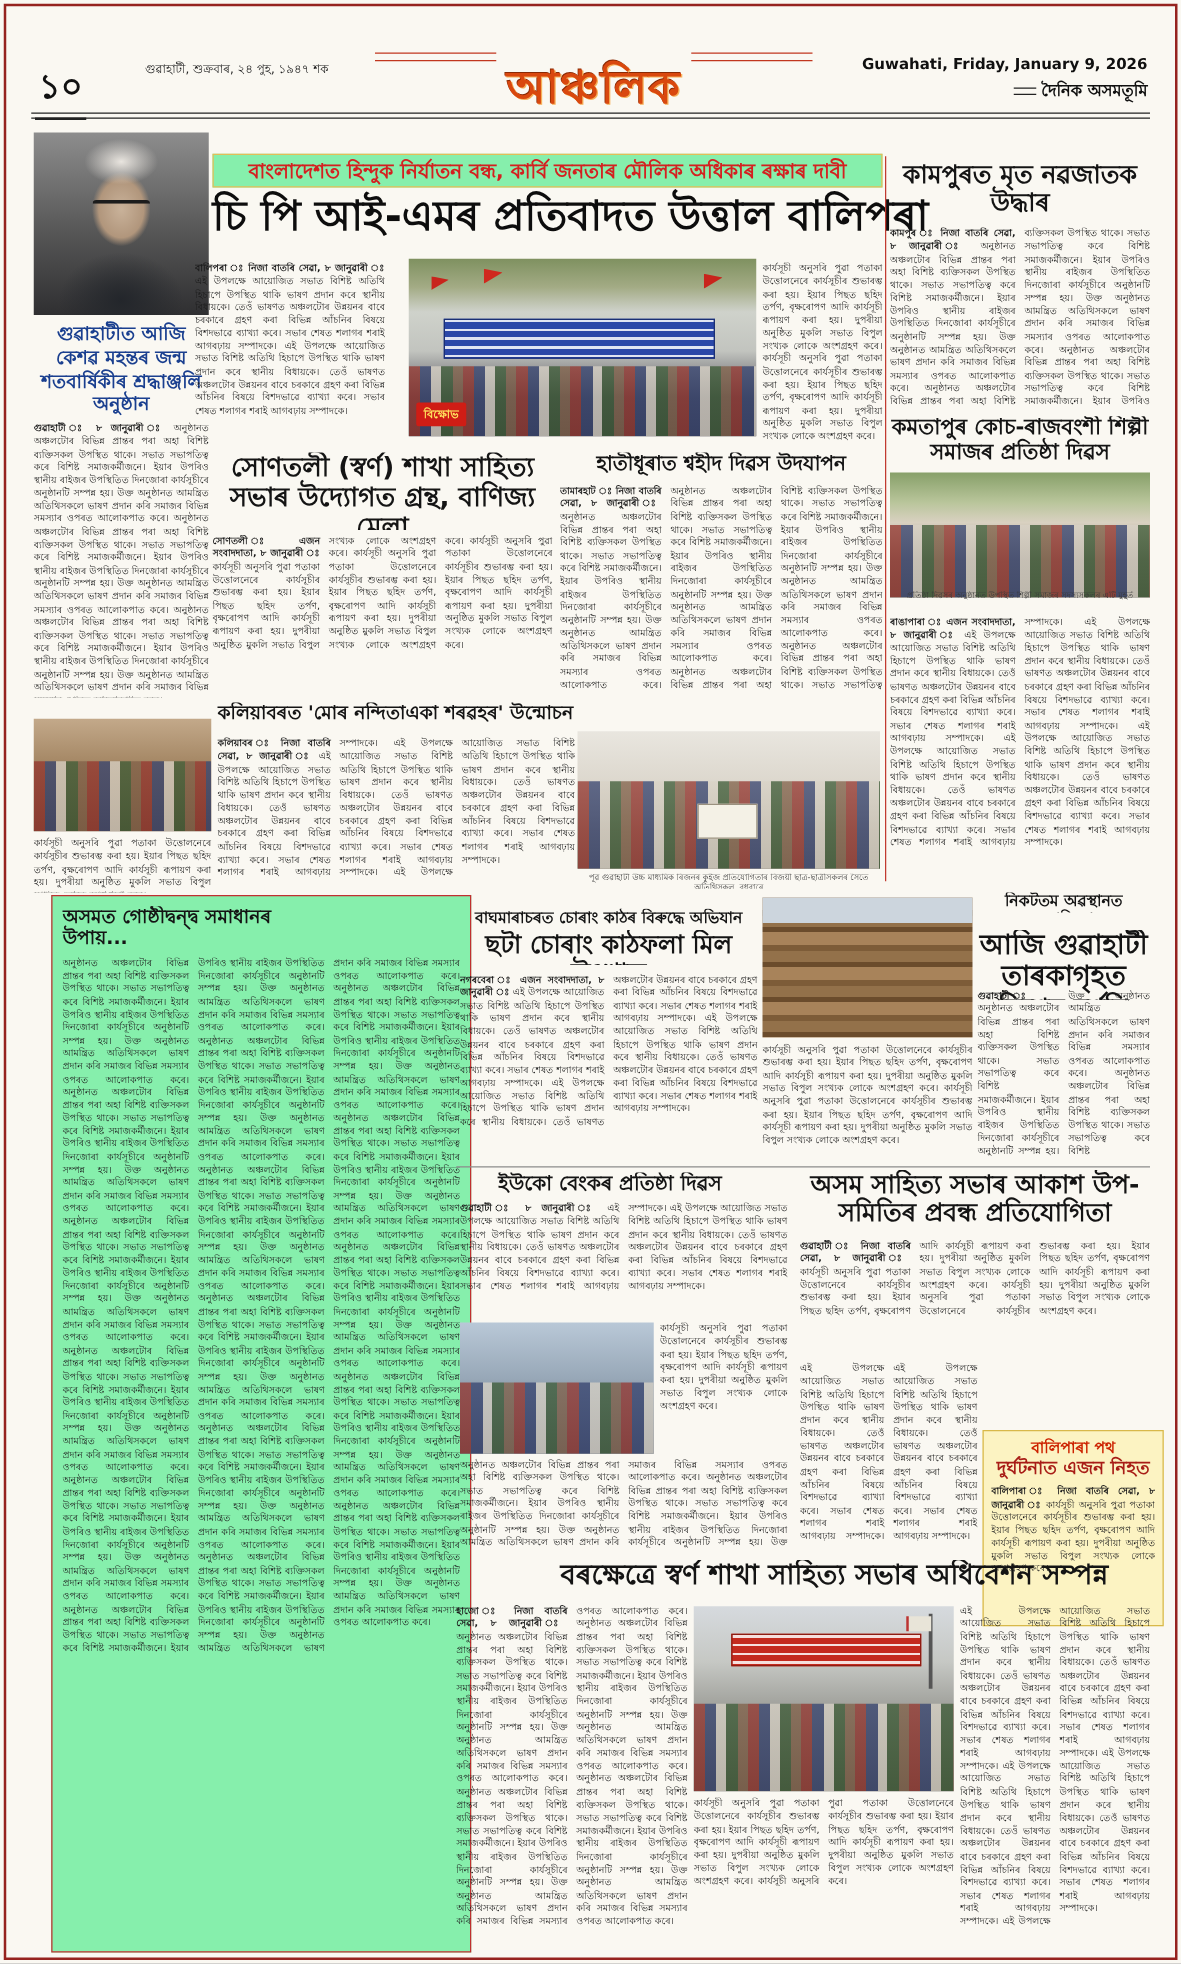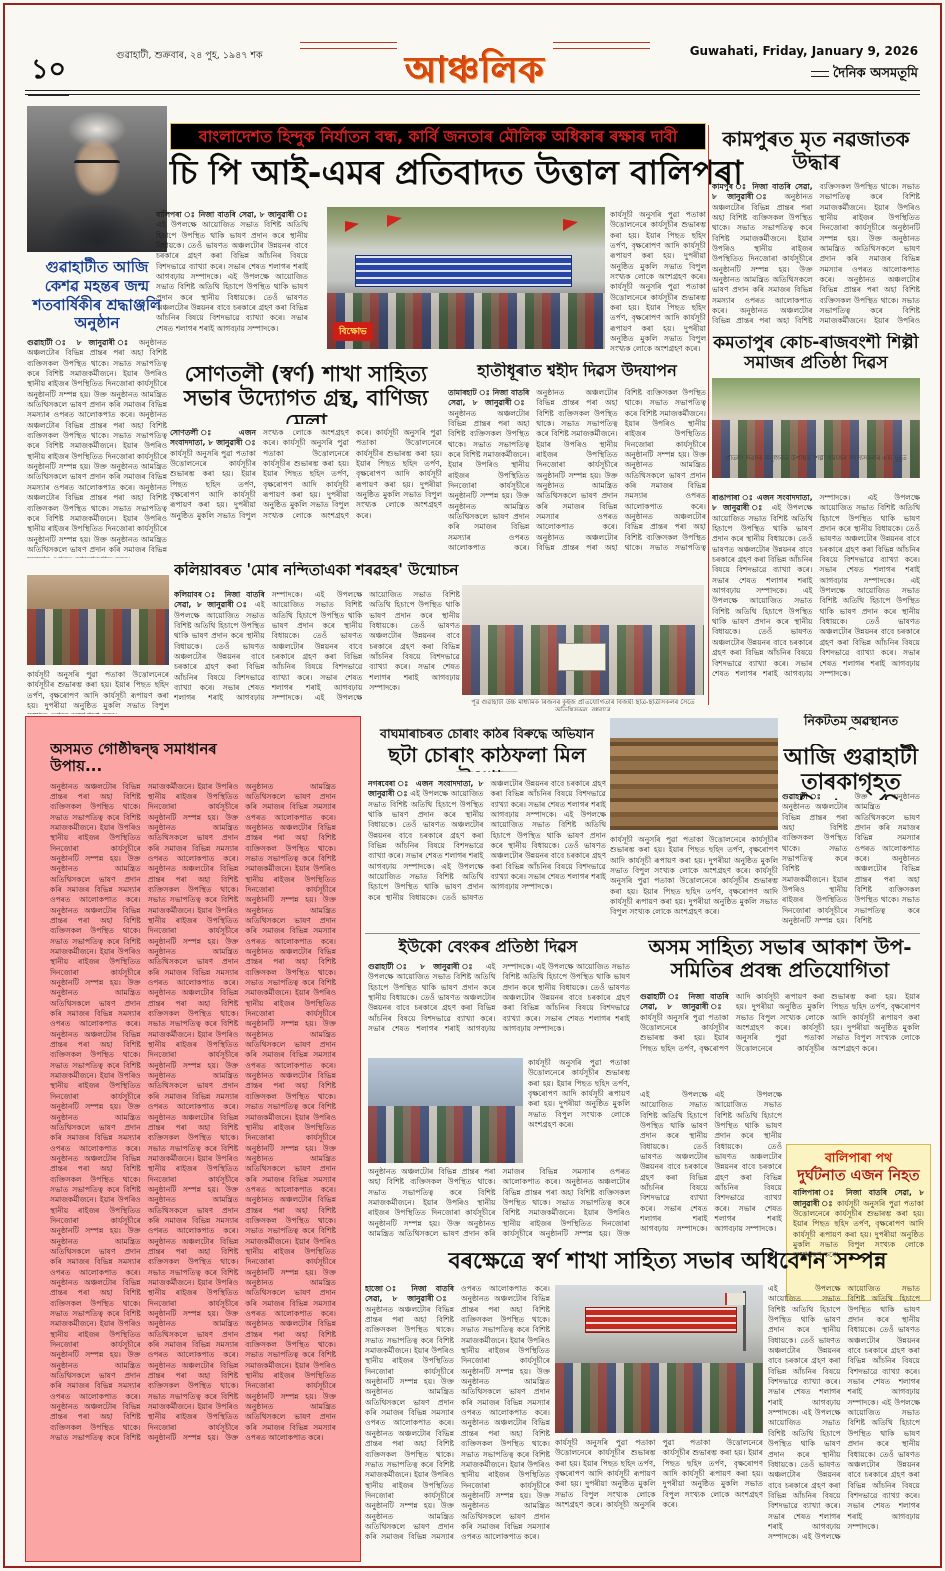--- a/index.html
+++ b/index.html
@@ -22,29 +22,29 @@
   .pageno{font-size:27px;font-weight:bold;color:#111;border-bottom:2px solid #222;padding:0 3px 1px 3px;}
   .hdr-date{font-size:9.5px;color:#222;}
   .mast-wrap{display:flex;align-items:flex-start;gap:8px;}
   .mast-line{flex:1;height:5px;border-top:1.5px solid #c1361f;border-bottom:1px solid #c1361f;}
   .mast-title{font-family:"DejaVu Serif",serif;font-size:36px;font-weight:bold;color:#d9480f;
               text-shadow:1px 1px 0 #f5b05a, -0.5px -0.5px 0 #8a2a05;letter-spacing:1px;white-space:nowrap;}
   .eng-date{font-size:12px;font-weight:bold;color:#101010;text-align:right;}
   .paper-name{font-size:13px;font-weight:bold;color:#101010;text-align:right;}
   .paper-name-line{display:inline-block;width:18px;height:4px;border-top:1px solid #222;border-bottom:1px solid #222;vertical-align:middle;margin-right:4px;}
   
-  .kicker-banner{background:#000000;border:1px solid #e3bd58;color:#d42020;font-weight:bold;
+  .kicker-banner{background:#86efac;border:1px solid #e3bd58;color:#d42020;font-weight:bold;
                  font-size:16px;text-align:center;line-height:26px;white-space:nowrap;overflow:hidden;}
   .lead-headline{font-size:33px;font-weight:bold;color:#0d0d0d;text-align:center;line-height:1.1;white-space:nowrap;}
   .photo-label{position:absolute;left:6px;bottom:8px;background:#cf1d15;color:#ffe45e;
                font-size:9px;font-weight:bold;padding:2px 6px;border-radius:2px;}
   
   .sidebar-hl{font-size:15px;font-weight:bold;color:#1a3f8f;text-align:center;line-height:1.25;}
   
-  .gosthi-box{border:1.5px solid #c03030;padding:24px;background:#fca5a5;}
+  .gosthi-box{border:1.5px solid #c03030;padding:8px;background:#86efac;margin-left:16px;}
   .accident-box{background:#fcf3c2;border:1px solid #d8b84a;padding:5px 6px;}
   .accident-kicker{color:#cc2200;font-weight:bold;font-size:12.5px;text-align:center;line-height:1.2;}
   .accident-hl{color:#a81d17;font-weight:bold;font-size:14.5px;text-align:center;line-height:1.2;margin:2px 0 4px 0;}
   
   .ph-inner{position:absolute;}
   .banner-lines{background:repeating-linear-gradient(180deg,rgba(255,255,255,.85) 0 2px,transparent 2px 7px);}
   .people-strip{background:repeating-linear-gradient(90deg,#93352e 0 9px,#35426e 9px 18px,#d8d2c6 18px 26px,#3c5a35 26px 35px,#806048 35px 43px);opacity:.75;}
 </style>
 </head>
 <body>
@@ -111,21 +111,21 @@
   <div class="abs body-text c2" style="left:712px;top:182px;width:208px;height:146px;">
     <span class="dateline">কামপুৰ ঃ নিজা বাতৰি সেৱা, ৮ জানুৱাৰী ঃ</span>
     <span>অনুষ্ঠানত অঞ্চলটোৰ বিভিন্ন প্ৰান্তৰ পৰা অহা বিশিষ্ট ব্যক্তিসকল উপস্থিত থাকে। সভাত সভাপতিত্ব কৰে বিশিষ্ট সমাজকৰ্মীজনে। ইয়াৰ উপৰিও স্থানীয় ৰাইজৰ উপস্থিতিত দিনজোৰা কাৰ্যসূচীৰে অনুষ্ঠানটি সম্পন্ন হয়। উক্ত অনুষ্ঠানত আমন্ত্ৰিত অতিথিসকলে ভাষণ প্ৰদান কৰি সমাজৰ বিভিন্ন সমস্যাৰ ওপৰত আলোকপাত কৰে। অনুষ্ঠানত অঞ্চলটোৰ বিভিন্ন প্ৰান্তৰ পৰা অহা বিশিষ্ট ব্যক্তিসকল উপস্থিত থাকে। সভাত সভাপতিত্ব কৰে বিশিষ্ট সমাজকৰ্মীজনে। ইয়াৰ উপৰিও স্থানীয় ৰাইজৰ উপস্থিতিত দিনজোৰা কাৰ্যসূচীৰে অনুষ্ঠানটি সম্পন্ন হয়। উক্ত অনুষ্ঠানত আমন্ত্ৰিত অতিথিসকলে ভাষণ প্ৰদান কৰি সমাজৰ বিভিন্ন সমস্যাৰ ওপৰত আলোকপাত কৰে। অনুষ্ঠানত অঞ্চলটোৰ বিভিন্ন প্ৰান্তৰ পৰা অহা বিশিষ্ট ব্যক্তিসকল উপস্থিত থাকে। সভাত সভাপতিত্ব কৰে বিশিষ্ট সমাজকৰ্মীজনে। ইয়াৰ উপৰিও স্থানীয় ৰাইজৰ উপস্থিতিত দিনজোৰা কাৰ্যসূচীৰে অনুষ্ঠানটি সম্পন্ন হয়। উক্ত অনুষ্ঠানত আমন্ত্ৰিত অতিথিসকলে ভাষণ প্ৰদান কৰি সমাজৰ বিভিন্ন সমস্যাৰ ওপৰত আলোকপাত কৰে।</span>
   </div>
 
   <div class="abs hl" style="left:712px;top:333px;width:208px;height:42px;font-size:17px;">কমতাপুৰ কোচ-ৰাজবংশী শিল্পী সমাজৰ প্ৰতিষ্ঠা দিৱস</div>
   <div class="photo" style="left:712px;top:378px;width:208px;height:100px;
        background:linear-gradient(180deg,#87a069 0%,#b9c59b 24%,#d9d1c1 40%,#8d867c 70%,#6b665e 100%);">
     <div class="ph-inner people-strip" style="left:0;top:42px;width:208px;height:58px;"></div>
   </div>
-  <div class="abs caption" style="left:712px;top:455px;width:208px;height:10px;">প্ৰতিষ্ঠা দিৱসৰ অনুষ্ঠানত উপস্থিত শিল্পী সমাজৰ সদস্যসকলৰ এটি মুহূৰ্ত</div>
+  <div class="abs caption" style="left:712px;top:473px;width:208px;height:10px;">প্ৰতিষ্ঠা দিৱসৰ অনুষ্ঠানত উপস্থিত শিল্পী সমাজৰ সদস্যসকলৰ এটি মুহূৰ্ত</div>
   <div class="abs body-text c2" style="left:712px;top:493px;width:208px;height:208px;">
     <span class="dateline">ৰাঙাপাৰা ঃ এজন সংবাদদাতা, ৮ জানুৱাৰী ঃ</span>
     <span>এই উপলক্ষে আয়োজিত সভাত বিশিষ্ট অতিথি হিচাপে উপস্থিত থাকি ভাষণ প্ৰদান কৰে স্থানীয় বিধায়কে। তেওঁ ভাষণত অঞ্চলটোৰ উন্নয়নৰ বাবে চৰকাৰে গ্ৰহণ কৰা বিভিন্ন আঁচনিৰ বিষয়ে বিশদভাৱে ব্যাখ্যা কৰে। সভাৰ শেষত শলাগৰ শৰাই আগবঢ়ায় সম্পাদকে। এই উপলক্ষে আয়োজিত সভাত বিশিষ্ট অতিথি হিচাপে উপস্থিত থাকি ভাষণ প্ৰদান কৰে স্থানীয় বিধায়কে। তেওঁ ভাষণত অঞ্চলটোৰ উন্নয়নৰ বাবে চৰকাৰে গ্ৰহণ কৰা বিভিন্ন আঁচনিৰ বিষয়ে বিশদভাৱে ব্যাখ্যা কৰে। সভাৰ শেষত শলাগৰ শৰাই আগবঢ়ায় সম্পাদকে। এই উপলক্ষে আয়োজিত সভাত বিশিষ্ট অতিথি হিচাপে উপস্থিত থাকি ভাষণ প্ৰদান কৰে স্থানীয় বিধায়কে। তেওঁ ভাষণত অঞ্চলটোৰ উন্নয়নৰ বাবে চৰকাৰে গ্ৰহণ কৰা বিভিন্ন আঁচনিৰ বিষয়ে বিশদভাৱে ব্যাখ্যা কৰে। সভাৰ শেষত শলাগৰ শৰাই আগবঢ়ায় সম্পাদকে। এই উপলক্ষে আয়োজিত সভাত বিশিষ্ট অতিথি হিচাপে উপস্থিত থাকি ভাষণ প্ৰদান কৰে স্থানীয় বিধায়কে। তেওঁ ভাষণত অঞ্চলটোৰ উন্নয়নৰ বাবে চৰকাৰে গ্ৰহণ কৰা বিভিন্ন আঁচনিৰ বিষয়ে বিশদভাৱে ব্যাখ্যা কৰে। সভাৰ শেষত শলাগৰ শৰাই আগবঢ়ায় সম্পাদকে।</span>
   </div>
 
   <div class="abs hl" style="left:170px;top:362px;width:272px;height:62px;font-size:21px;">সোণতলী (স্বৰ্ণ) শাখা সাহিত্য সভাৰ উদ্যোগত গ্ৰন্থ, বাণিজ্য মেলা</div>
   <div class="abs body-text c3" style="left:170px;top:428px;width:272px;height:130px;">
     <span class="dateline">সোণতলী ঃ এজন সংবাদদাতা, ৮ জানুৱাৰী ঃ</span>
     <span>কাৰ্যসূচী অনুসৰি পুৱা পতাকা উত্তোলনেৰে কাৰ্যসূচীৰ শুভাৰম্ভ কৰা হয়। ইয়াৰ পিছত ছহিদ তৰ্পণ, বৃক্ষৰোপণ আদি কাৰ্যসূচী ৰূপায়ণ কৰা হয়। দুপৰীয়া অনুষ্ঠিত মুকলি সভাত বিপুল সংখ্যক লোকে অংশগ্ৰহণ কৰে। কাৰ্যসূচী অনুসৰি পুৱা পতাকা উত্তোলনেৰে কাৰ্যসূচীৰ শুভাৰম্ভ কৰা হয়। ইয়াৰ পিছত ছহিদ তৰ্পণ, বৃক্ষৰোপণ আদি কাৰ্যসূচী ৰূপায়ণ কৰা হয়। দুপৰীয়া অনুষ্ঠিত মুকলি সভাত বিপুল সংখ্যক লোকে অংশগ্ৰহণ কৰে। কাৰ্যসূচী অনুসৰি পুৱা পতাকা উত্তোলনেৰে কাৰ্যসূচীৰ শুভাৰম্ভ কৰা হয়। ইয়াৰ পিছত ছহিদ তৰ্পণ, বৃক্ষৰোপণ আদি কাৰ্যসূচী ৰূপায়ণ কৰা হয়। দুপৰীয়া অনুষ্ঠিত মুকলি সভাত বিপুল সংখ্যক লোকে অংশগ্ৰহণ কৰে।</span>
   </div>

